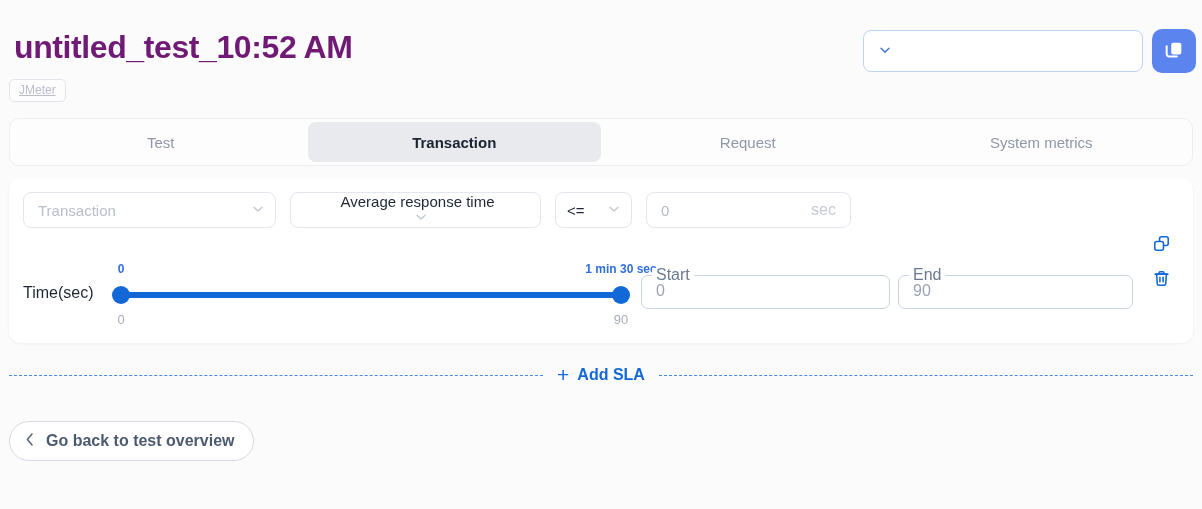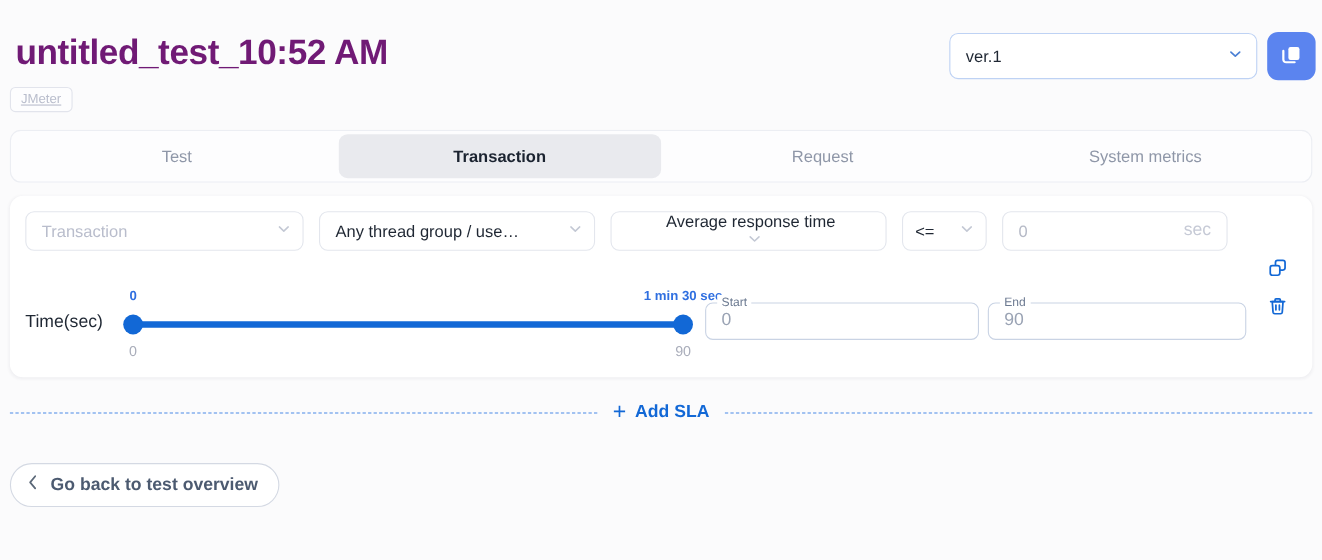--- a/index.html
+++ b/index.html
@@ -223,21 +223,21 @@
     border: 1px solid #c9d3e4;
     border-radius: 7px;
     background: #fff;
   }
   .ofield .olabel {
     position: absolute;
     top: -8px;
     left: 10px;
     background: #fff;
     padding: 0 4px;
-    font-size: 11px;
+    font-size: 16px;
     color: #6c7a91;
     line-height: 14px;
   }
   .ofield .oval {
     position: absolute;
     left: 14px;
     top: 6px;
     font-size: 16px;
     color: #9aa3b4;
   }
@@ -308,21 +308,20 @@
   }
 </style>
 </head>
 <body>
 
 <div class="header">
   <div class="title">untitled_test_10:52 AM</div>
   <div class="badge-chip">JMeter</div>
 
   <div class="version-select">
-    <span class="label">ver.1</span>
     <span>
       <svg width="14" height="14" viewBox="0 0 14 14" fill="none">
         <path d="M3 5.3L7 9.1L11 5.3" stroke="#4a7fd4" stroke-width="1.5" stroke-linecap="round" stroke-linejoin="round"></path>
       </svg>
     </span>
   </div>
 
   <button class="copy-btn">
     <span>
       <svg width="22" height="22" viewBox="0 0 24 24" fill="none">
@@ -346,28 +345,20 @@
 
     <div class="field f-transaction placeholder">
       <span class="txt">Transaction</span>
       <span class="chev">
         <svg width="14" height="14" viewBox="0 0 14 14" fill="none">
           <path d="M3 5.3L7 9.1L11 5.3" stroke="#c3c8d4" stroke-width="1.4" stroke-linecap="round" stroke-linejoin="round"></path>
         </svg>
       </span>
     </div>
 
-    <div class="field f-threadgroup">
-      <span class="txt">Any thread group / use…</span>
-      <span class="chev">
-        <svg width="14" height="14" viewBox="0 0 14 14" fill="none">
-          <path d="M3 5.3L7 9.1L11 5.3" stroke="#c3c8d4" stroke-width="1.4" stroke-linecap="round" stroke-linejoin="round"></path>
-        </svg>
-      </span>
-    </div>
 
     <div class="field f-metric">
       <span class="txt">Average response time</span>
       <span class="chev">
         <svg width="14" height="14" viewBox="0 0 14 14" fill="none">
           <path d="M3 5.3L7 9.1L11 5.3" stroke="#c3c8d4" stroke-width="1.4" stroke-linecap="round" stroke-linejoin="round"></path>
         </svg>
       </span>
     </div>
 

